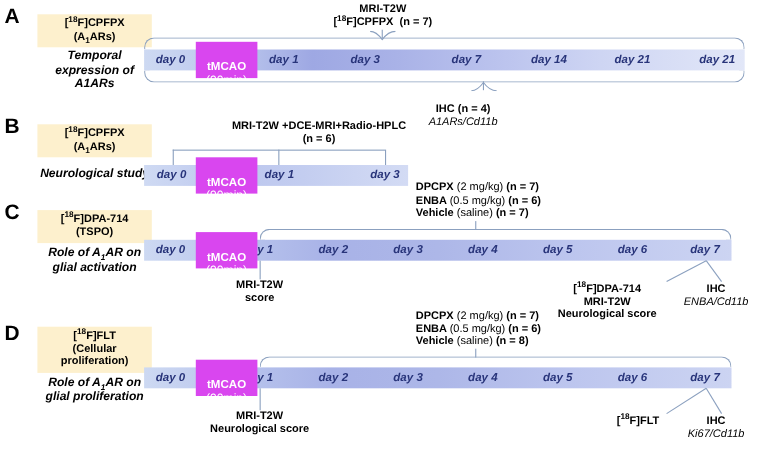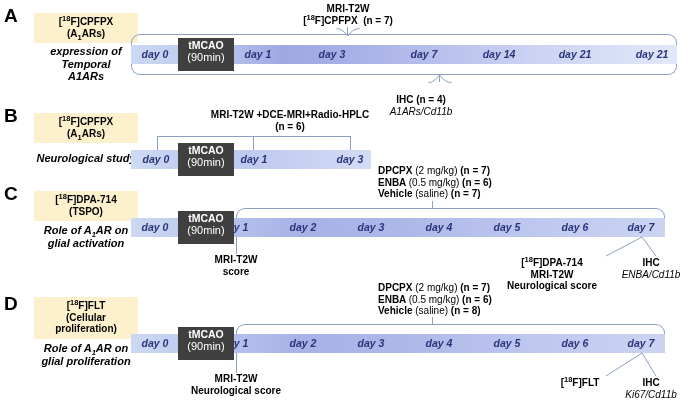--- a/index.html
+++ b/index.html
@@ -28,23 +28,23 @@
     position:absolute;height:19px;box-sizing:border-box;
   }
   .barA{background:linear-gradient(to right,#cdd9f2 0%,#b9c5ec 16%,#9ea8e3 28%,#a9b2e7 42%,#bcc4ee 60%,#ced5f3 76%,#e2e7f8 100%);}
   .barB{background:linear-gradient(to right,#cfdaf3 0%,#bcc7ee 35%,#c3cdf0 60%,#d3dbf4 100%);}
   .barCD{background:linear-gradient(to right,#cdd9f2 0%,#b6c2ec 18%,#a8b2e7 32%,#adb7e8 50%,#bcc5ee 72%,#ccd4f2 100%);}
   .daylabel{
     position:absolute;font-style:italic;font-weight:bold;font-size:10.5px;
     line-height:19px;color:#28347a;text-align:center;white-space:nowrap;
   }
   .tmcao{
-    position:absolute;background:#404040;color:#fff;text-align:center;
+    position:absolute;background:#d946ef;color:#fff;text-align:center;
     font-size:10px;line-height:11.5px;font-weight:normal;
-    padding-top:2px;box-sizing:border-box;
+    padding-top:18px;box-sizing:border-box;
   }
   .tmcao b{font-weight:bold;display:block;font-size:10.5px;}
   .tmcao span{display:block;font-size:11px;}
   
   .ln{position:absolute;background:#8ba0bf;}
   .lnh{height:1px;}
   .lnv{width:1px;}
   .diag{position:absolute;}
   
   .anno{
@@ -69,22 +69,22 @@
 <div class="panel" style="top:0;height:104px;">
 
   <div class="plabel" style="top:6px;">A</div>
 
   <div class="tracerbox" style="left:34px;top:13px;width:104px;height:30px;">
     <div>[<span class="sup">18</span>F]CPFPX</div>
     <div>(A<span class="sub">1</span>ARs)</div>
   </div>
 
   <div class="roletext" style="left:30px;top:45px;width:112px;">
+    <div>Temporal</div>
     <div>expression of</div>
-    <div>Temporal</div>
     <div>A1ARs</div>
   </div>
 
   <div class="brace brace-top" style="left:131px;top:34px;width:546px;height:11px;"></div>
   <div class="stem" style="left:347px;top:27px;height:8px;"></div>
   <svg class="vee" style="left:336px;top:28px;" width="24" height="9" viewBox="0 0 24 9">
     <path d="M0.5 0.5 Q 6 0.5 11.5 8 Q 17 0.5 23.5 0.5" fill="none" stroke="#8ba0bf" stroke-width="1"></path>
   </svg>
 
   <div class="anno" style="left:248px;top:3px;width:200px;">

